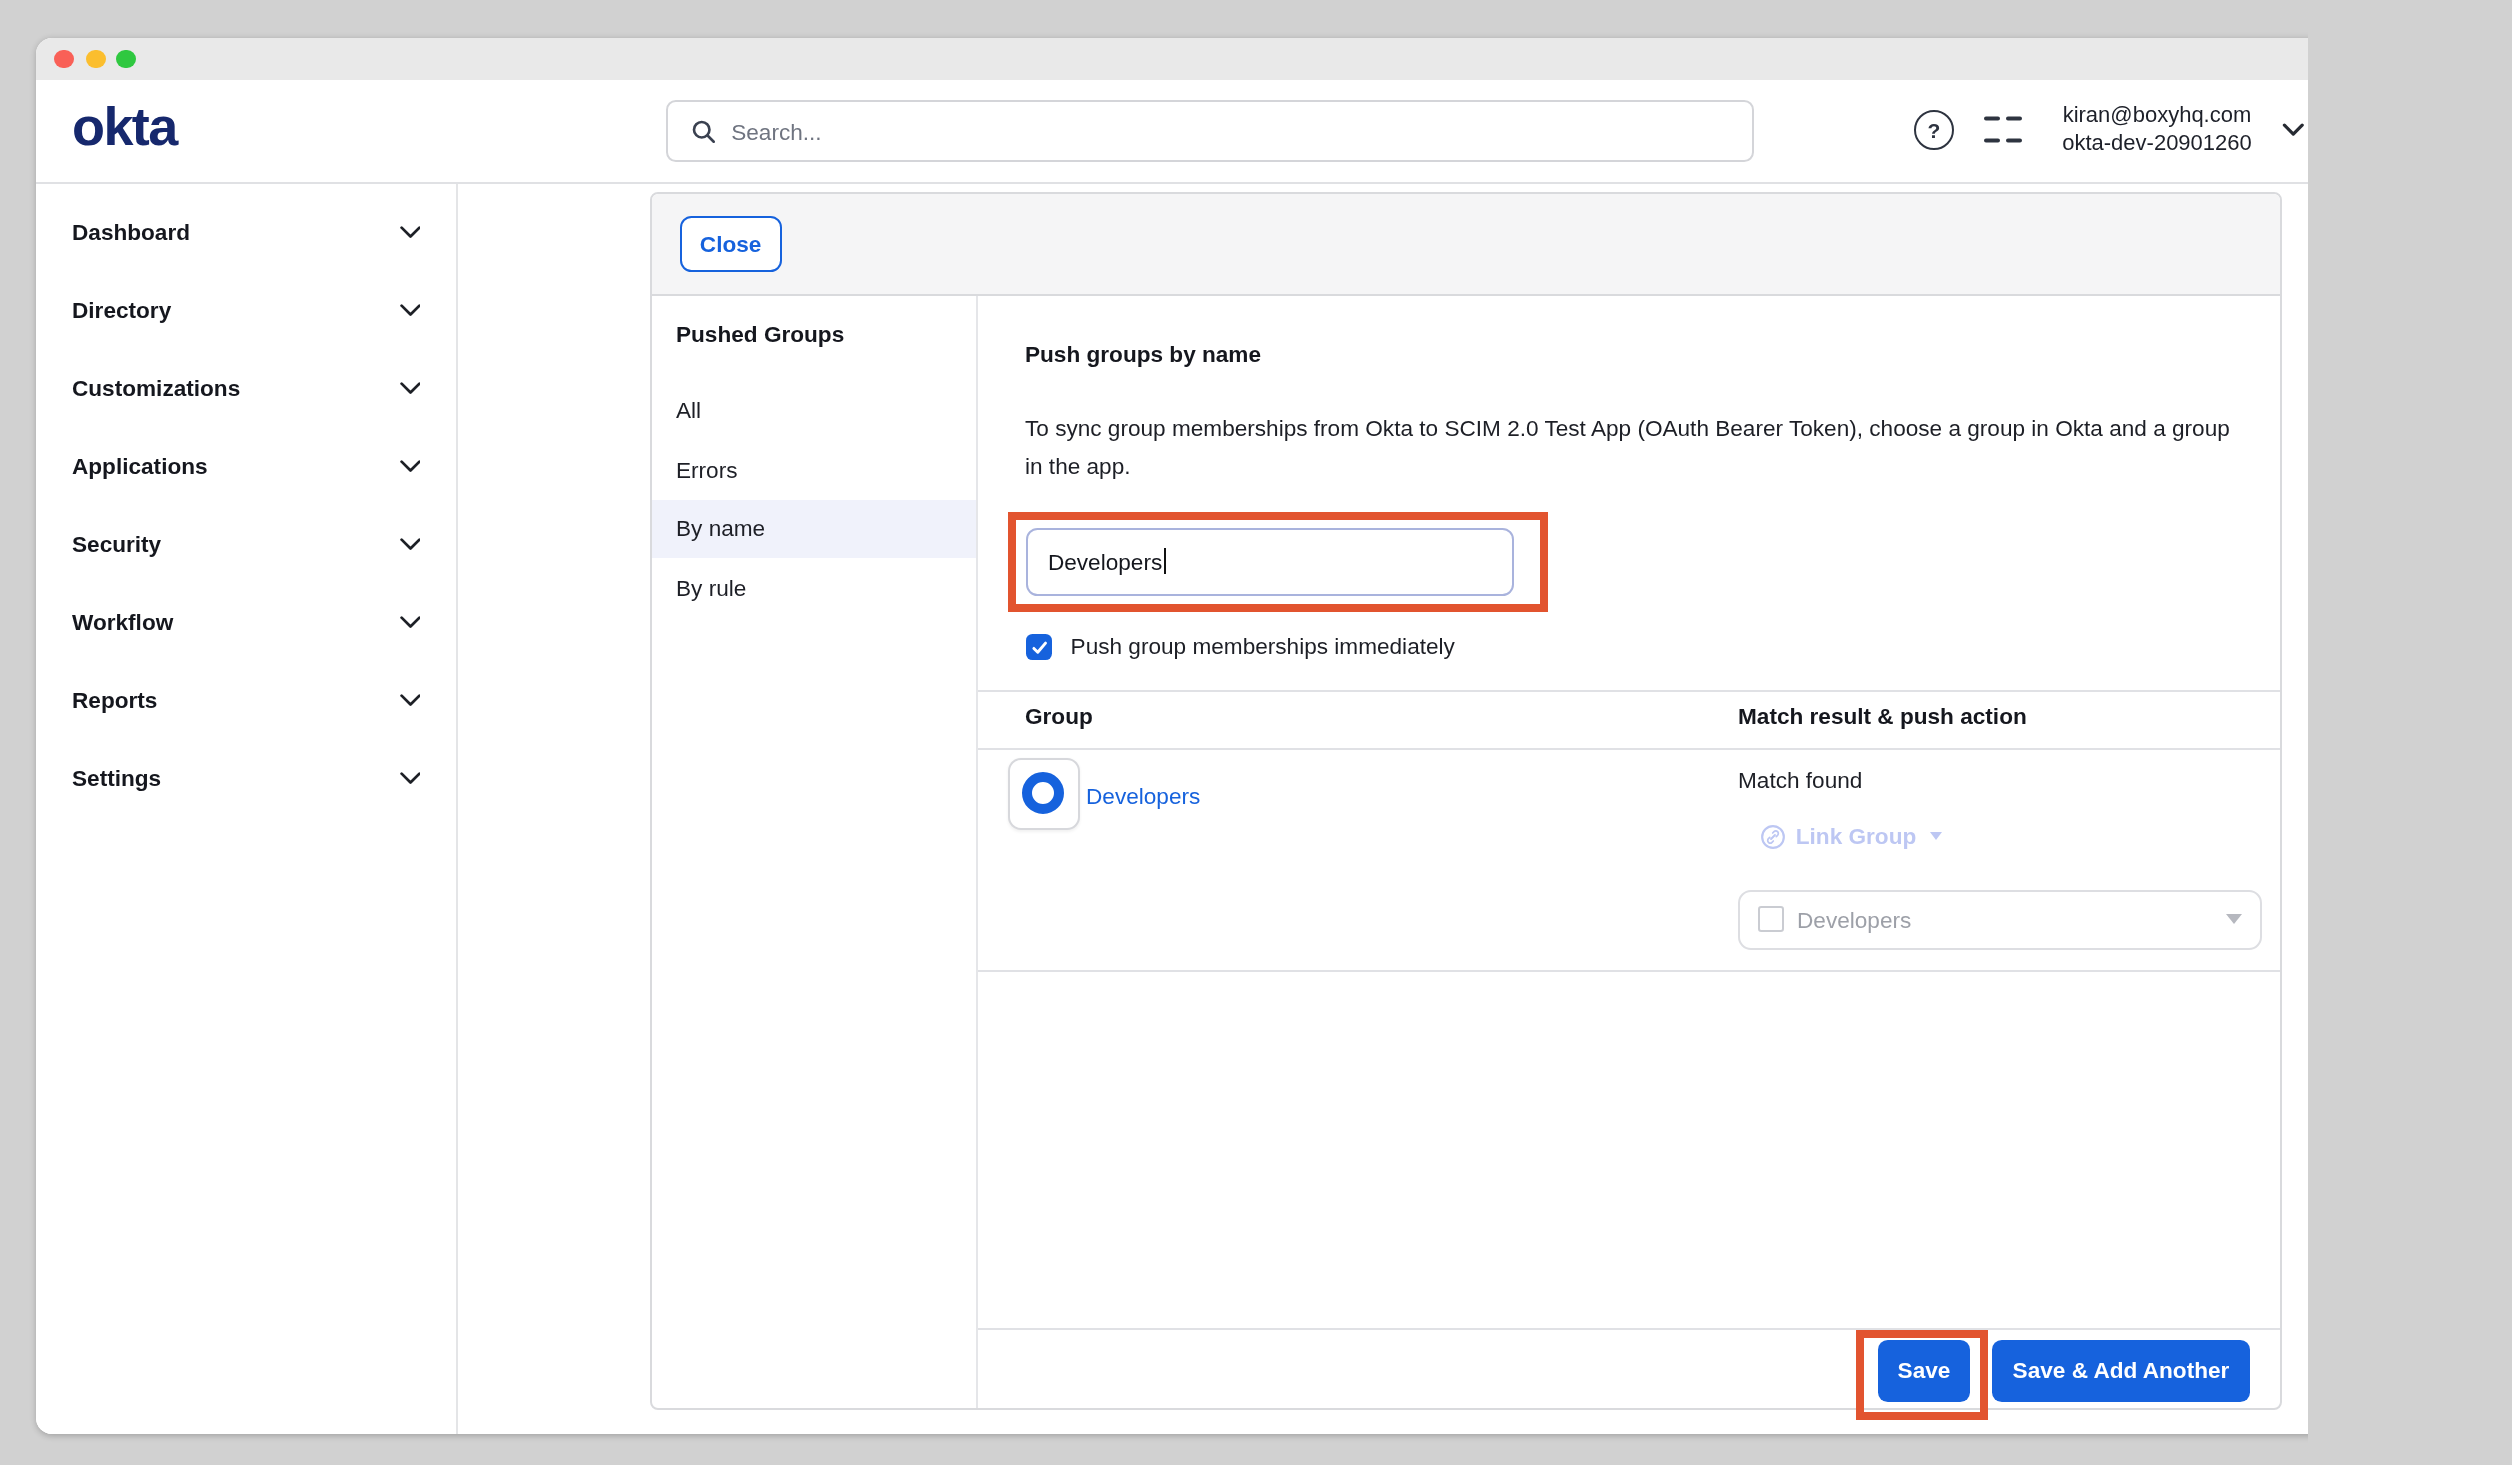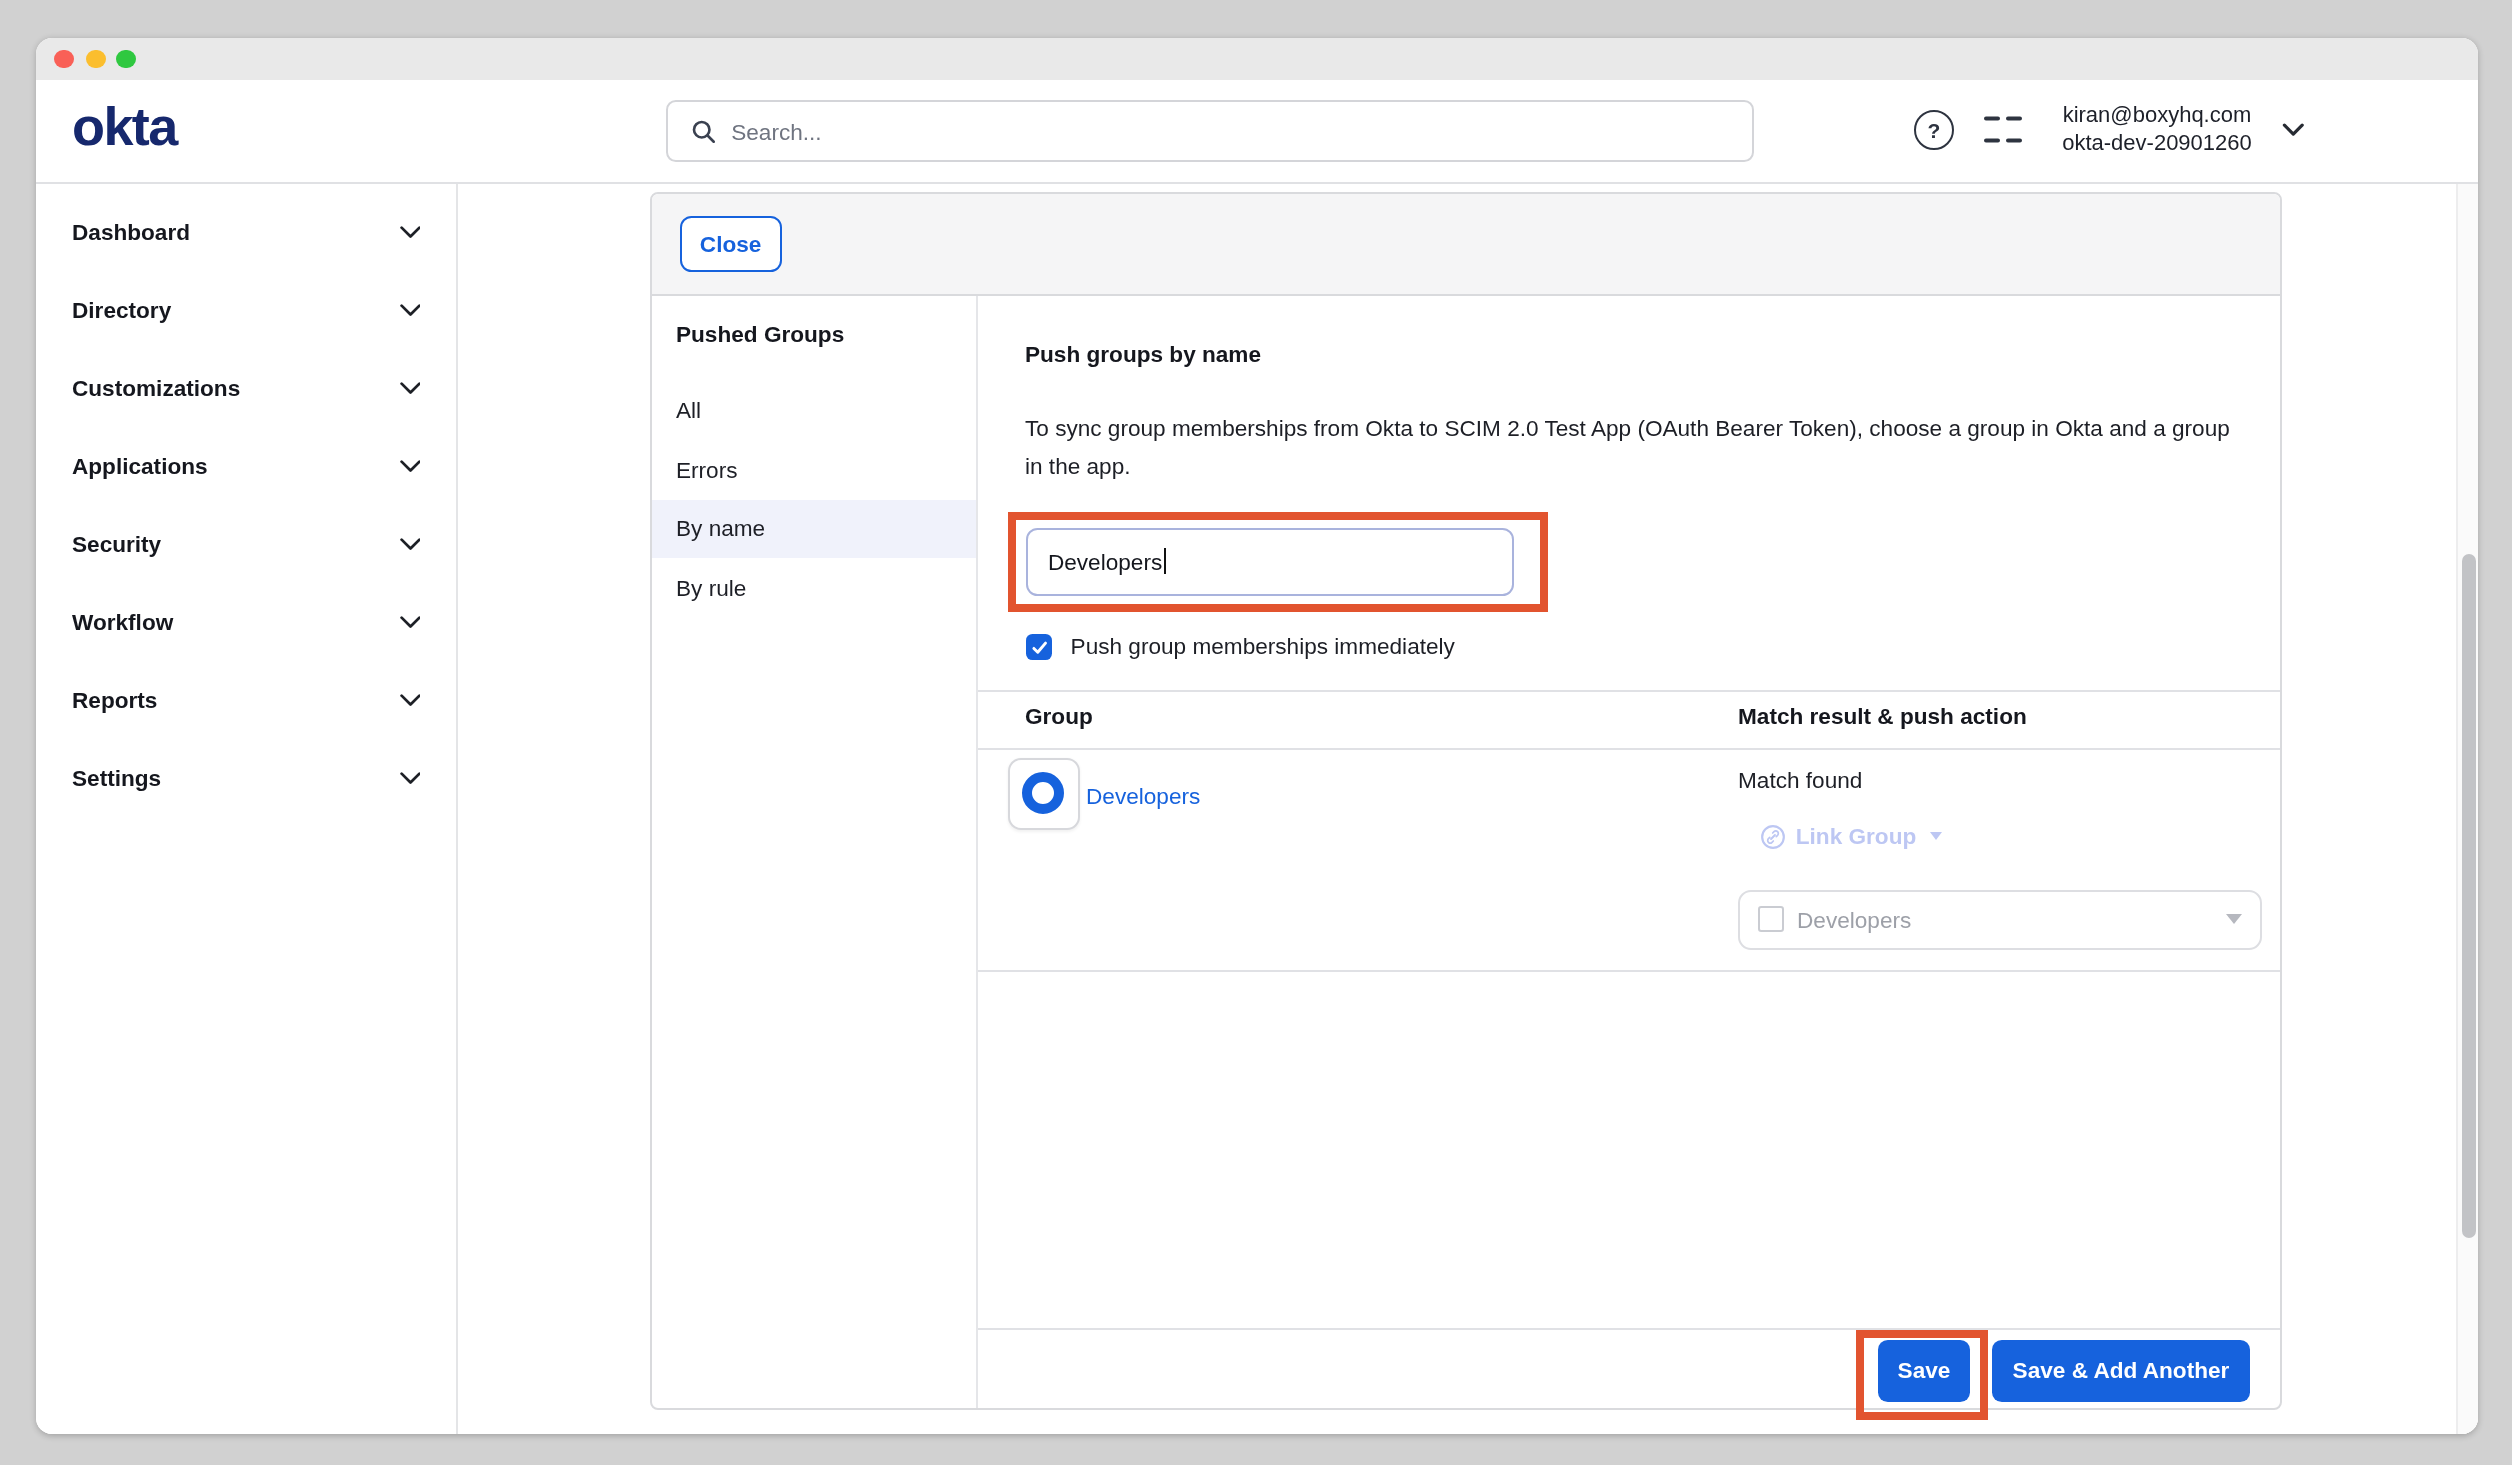--- a/index.html
+++ b/index.html
@@ -1,19 +1,19 @@
 <!DOCTYPE html>
 <html style="font-size:13px"><head>
 <meta charset="utf-8">
 <style>
   * { margin:0; padding:0; box-sizing:border-box; }
   html,body { width:2512px; height:1466px; }
   body { font-family:"Liberation Sans", sans-serif; background:#d1d1d1; overflow:hidden;
          -webkit-font-smoothing:antialiased; }
-  .stage { width:2512px; height:1466px; overflow:hidden; background:#d1d1d1; }
+  .stage { width:2308px; height:1466px; overflow:hidden; background:#d1d1d1; }
   .scale { width:1256px; height:733px; transform:scale(2); transform-origin:0 0; position:relative; }
 
   
   .window { position:absolute; left:18px; top:18.6px; width:1221px; height:698px;
             background:#fff; border-radius:8px; overflow:hidden;
             box-shadow:0 0.8px 3.2px rgba(0,0,0,.22); display:flex; flex-direction:column; }
   .titlebar { height:21px; background:#e9e9e9; flex:0 0 auto; position:relative; }
   .dot { position:absolute; top:6px; width:9.7px; height:9.7px; border-radius:50%; }
   .dot.r { left:9px; background:#f96057; }
   .dot.y { left:25px; background:#fbbe2e; }

